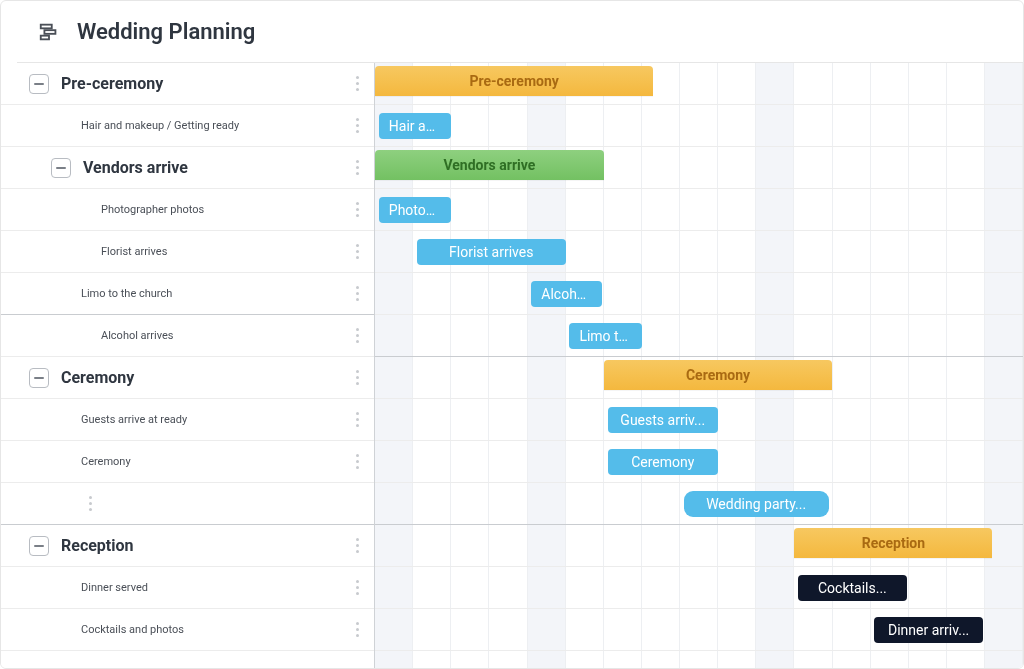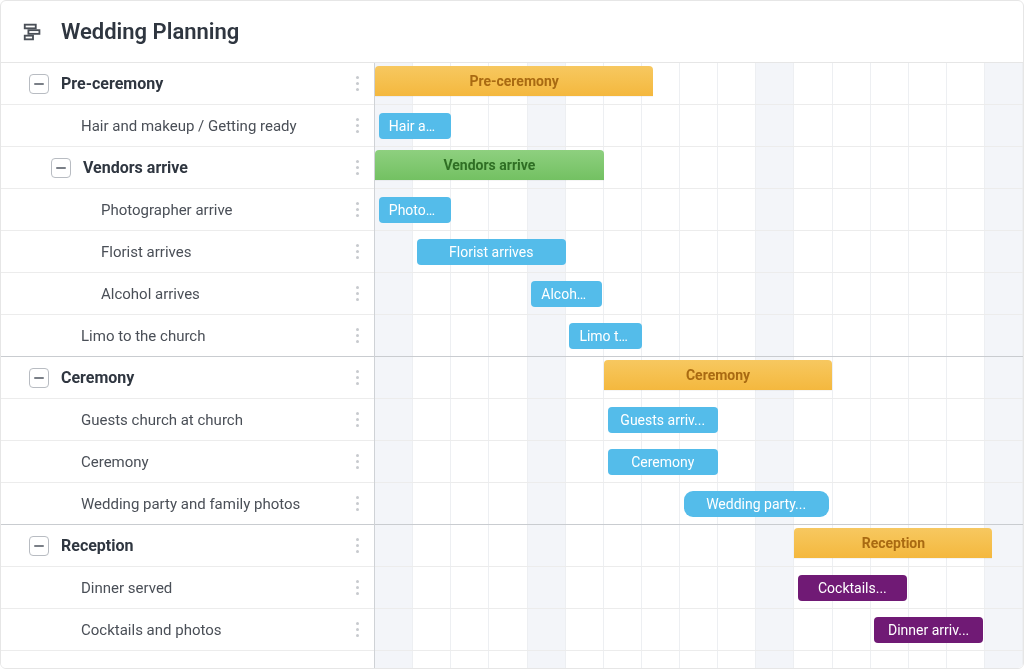--- a/index.html
+++ b/index.html
@@ -1,60 +1,60 @@
 <!DOCTYPE html>
 <html><head>
 <meta charset="utf-8">
 <style>
   * { box-sizing: border-box; margin: 0; padding: 0; }
   html, body { width: 1024px; height: 669px; font-family: -apple-system, BlinkMacSystemFont, "Segoe UI", Roboto, Helvetica, Arial, sans-serif; background: #fff; color: #2f3640; }
   .frame { width: 1024px; height: 669px; border: 1px solid #e6e6e6; border-radius: 6px; overflow: hidden; background: #fff; }
-  .header { display: flex; align-items: center; height: 62px; padding: 0 18px; border-bottom: 1px solid #e6e6e6; }
+  .header { display: flex; align-items: center; height: 62px; padding: 0 18px; border-bottom: 1px solid #e6e6e6; margin-left: 16px; }
   .header .iconbox { width: 28px; height: 28px; margin-right: 14px; display: flex; align-items: center; justify-content: center; color: #4a4f57; }
   .header .title { font-size: 22px; font-weight: 600; color: #2f3640; }
   .grid { display: flex; width: 100%; height: calc(100% - 62px); }
   .left { width: 374px; border-right: 1px solid #cfd2d6; background: #fff; }
   .right { position: relative; flex: 1; background: #fff; }
   
   .cols { position: absolute; inset: 0; display: flex; pointer-events: none; }
   .col { flex: 1; border-right: 1px solid #edeff2; }
   .col.shade { background: #f3f5f9; }
   .rows { position: relative; }
   .row { position: relative; height: 42px; border-bottom: 1px solid #ececec; }
   .row.group-end { border-bottom: 1px solid #c9ccd0; }
   .row.section { }
   .left .row { display: flex; align-items: center; padding-right: 8px; }
   .left .row .indent0 { width: 28px; }
   .left .row .indent1 { width: 50px; }
   .left .row .indent2 { width: 80px; }
   .left .row .indent3 { width: 100px; }
   .collapse { width: 20px; height: 20px; border: 1px solid #b8bcc2; border-radius: 4px; display: flex; align-items: center; justify-content: center; margin-right: 12px; cursor: pointer; color: #7a7f87; background: #fff; }
   .collapse svg { display: block; }
-  .label { flex: 1; font-size: 15px; color: #4a4f57; white-space: nowrap; overflow: hidden; text-overflow: ellipsis; }
+  .label { flex: 1; font-size: 11px; color: #4a4f57; white-space: nowrap; overflow: hidden; text-overflow: ellipsis; }
   .row.section .label { font-weight: 700; color: #2f3640; font-size: 16px; }
   .drag { width: 18px; display: flex; flex-direction: column; align-items: center; justify-content: center; gap: 3px; cursor: grab; }
   .drag span { width: 3px; height: 3px; border-radius: 50%; background: #c7cace; display: block; }
   
   .bar { position: absolute; top: 8px; height: 26px; border-radius: 4px; display: flex; align-items: center; justify-content: center; color: #fff; font-size: 14px; padding: 0 10px; white-space: nowrap; overflow: hidden; text-overflow: ellipsis; cursor: pointer; }
   .bar.kind-section {
     top: 3px; height: 30px; border-radius: 4px 4px 0 0; font-weight: 700; box-shadow: 0 1px 0 rgba(0,0,0,.04);
   }
   .bar.kind-section::before,
   .bar.kind-section::after {
     content: ""; position: absolute; bottom: -8px; width: 0; height: 0; border-top: 8px solid currentColor; }
   .bar.kind-section::before { left: 0; border-right: 10px solid transparent; }
   .bar.kind-section::after  { right: 0; border-left: 10px solid transparent; }
   .bar.color-orange { background: linear-gradient(#f7c860, #f4b83e); color: #a96a12; }
   .bar.kind-section.color-orange { color: #f4b83e; }
   .bar.kind-section.color-orange .txt { color: #a96a12; }
   .bar.color-green { background: linear-gradient(#8ed07f, #73c162); color: #2f6f24; }
   .bar.kind-section.color-green { color: #73c162; }
   .bar.kind-section.color-green .txt { color: #2f6f24; }
   .bar.color-blue { background: #54bcea; color: #fff; }
-  .bar.color-blue2 { background: #701a75; color: #fff; }
+  .bar.color-blue2 { background: #0f172a; color: #fff; }
   .bar .txt { overflow: hidden; text-overflow: ellipsis; white-space: nowrap; }
 </style>
 </head>
 <body>
 
 <div class="frame">
   <div class="header">
     <div class="iconbox">
       <svg width="22" height="22" viewBox="0 0 24 24" fill="none" stroke="currentColor" stroke-width="2" stroke-linecap="round">
         <rect x="3" y="4" width="12" height="4"></rect>
@@ -99,48 +99,48 @@
           </div>
           <div class="label">Vendors arrive</div>
           <div class="drag">
             <span></span>
             <span></span>
             <span></span>
           </div>
         </div>
         <div class="row">
           <div class="indent3"></div>
-          <div class="label">Photographer arrive</div>
+          <div class="label">Photographer photos</div>
           <div class="drag">
             <span></span>
             <span></span>
             <span></span>
           </div>
         </div>
         <div class="row">
           <div class="indent3"></div>
           <div class="label">Florist arrives</div>
           <div class="drag">
             <span></span>
             <span></span>
             <span></span>
           </div>
         </div>
+        <div class="row group-end">
+          <div class="indent2"></div>
+          <div class="label">Limo to the church</div>
+          <div class="drag">
+            <span></span>
+            <span></span>
+            <span></span>
+          </div>
+        </div>
         <div class="row">
           <div class="indent3"></div>
           <div class="label">Alcohol arrives</div>
-          <div class="drag">
-            <span></span>
-            <span></span>
-            <span></span>
-          </div>
-        </div>
-        <div class="row group-end">
-          <div class="indent2"></div>
-          <div class="label">Limo to the church</div>
           <div class="drag">
             <span></span>
             <span></span>
             <span></span>
           </div>
         </div>
         <div class="row section">
           <div class="indent0"></div>
           <div class="collapse">
             <svg width="10" height="10" viewBox="0 0 10 10">
@@ -149,39 +149,38 @@
           </div>
           <div class="label">Ceremony</div>
           <div class="drag">
             <span></span>
             <span></span>
             <span></span>
           </div>
         </div>
         <div class="row">
           <div class="indent2"></div>
-          <div class="label">Guests church at church</div>
+          <div class="label">Guests arrive at ready</div>
           <div class="drag">
             <span></span>
             <span></span>
             <span></span>
           </div>
         </div>
         <div class="row">
           <div class="indent2"></div>
           <div class="label">Ceremony</div>
           <div class="drag">
             <span></span>
             <span></span>
             <span></span>
           </div>
         </div>
         <div class="row group-end">
           <div class="indent2"></div>
-          <div class="label">Wedding party and family photos</div>
           <div class="drag">
             <span></span>
             <span></span>
             <span></span>
           </div>
         </div>
         <div class="row section">
           <div class="indent0"></div>
           <div class="collapse">
             <svg width="10" height="10" viewBox="0 0 10 10">

